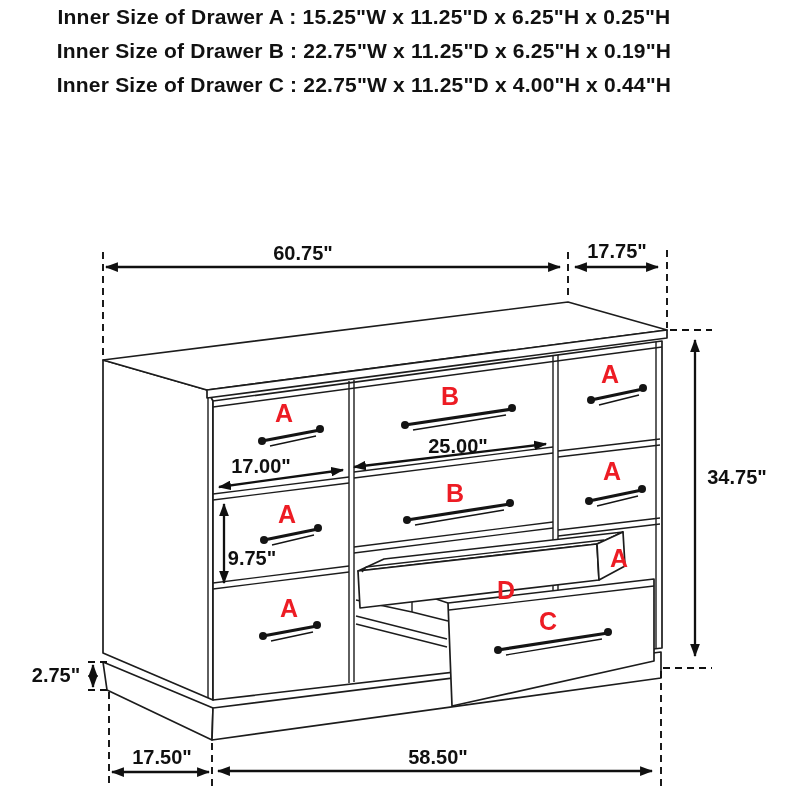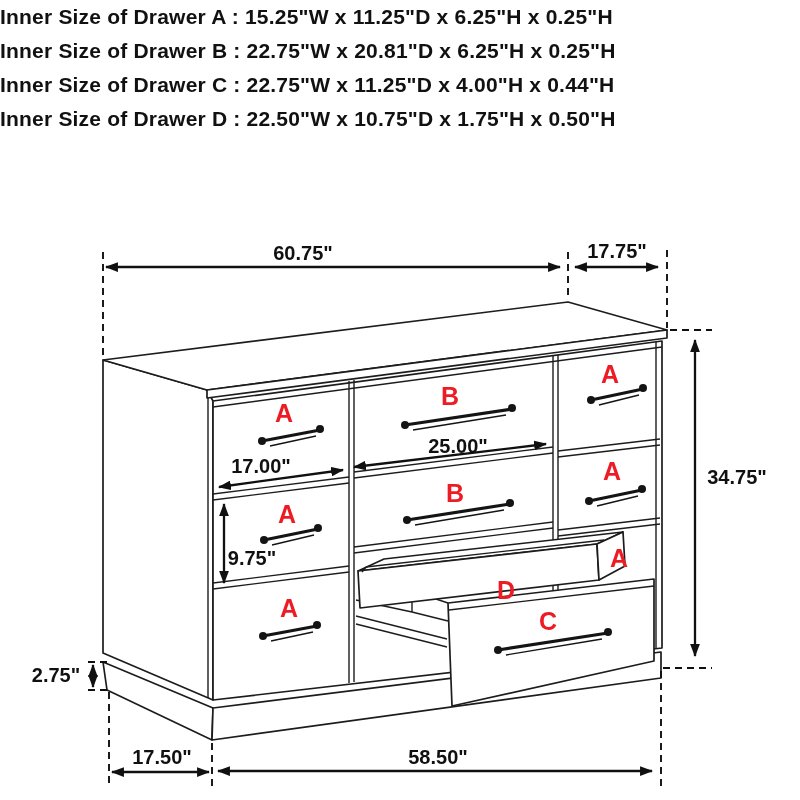--- a/index.html
+++ b/index.html
@@ -1,18 +1,18 @@
 <!DOCTYPE html>
 <html><head>
 <meta charset="utf-8">
 <style>
   html,body{margin:0;padding:0;background:#ffffff;}
   #stage{position:relative;width:800px;height:800px;background:#fff;overflow:hidden;
          font-family:"Liberation Sans",sans-serif;}
-  #header{position:absolute;top:0;left:0;width:728px;}
+  #header{position:absolute;top:0;left:0;width:728px;text-align:center;}
   #header p{margin:0;padding:0;font-size:21px;line-height:34px;font-weight:bold;color:#111;
             letter-spacing:0.2px;}
   svg{position:absolute;top:0;left:0;}
   .struct{fill:#ffffff;stroke:#1c1c1c;stroke-width:1.7;stroke-linejoin:round;}
   .thin{fill:none;stroke:#1c1c1c;stroke-width:1.4;}
   .dim{stroke:#101010;stroke-width:2.3;fill:none;}
   .dash{stroke:#101010;stroke-width:1.9;fill:none;stroke-dasharray:7 5;}
   .dimtext{font-family:"Liberation Sans",sans-serif;font-weight:bold;font-size:20px;fill:#101010;
            text-anchor:middle;}
   .red{font-family:"Liberation Sans",sans-serif;font-weight:bold;font-size:25px;fill:#ed1c24;
@@ -21,23 +21,22 @@
   .hu{stroke:#141414;stroke-width:1.3;fill:none;}
   .hc{fill:#141414;stroke:none;}
 </style>
 </head>
 <body>
 
 <div id="stage">
 
   <div id="header">
     <p>Inner Size of Drawer A : 15.25"W x 11.25"D x 6.25"H x 0.25"H</p>
-    <p>Inner Size of Drawer B : 22.75"W x 20.81"D x 6.25"H x 0.25"H</p>
+    <p>Inner Size of Drawer B : 22.75"W x 11.25"D x 6.25"H x 0.19"H</p>
     <p>Inner Size of Drawer C : 22.75"W x 11.25"D x 4.00"H x 0.44"H</p>
-    <p>Inner Size of Drawer  D : 22.50"W x 10.75"D x 1.75"H x 0.50"H</p>
   </div>
 
   <svg width="800" height="800" viewBox="0 0 800 800">
     <defs>
       <marker id="mE" viewBox="0 0 12 9" markerWidth="13" markerHeight="10" refX="11" refY="4.5" orient="auto" markerUnits="userSpaceOnUse">
         <path d="M0,0 L12,4.5 L0,9 Z" fill="#101010"></path>
       </marker>
       <marker id="mS" viewBox="0 0 12 9" markerWidth="13" markerHeight="10" refX="11" refY="4.5" orient="auto-start-reverse" markerUnits="userSpaceOnUse">
         <path d="M0,0 L12,4.5 L0,9 Z" fill="#101010"></path>
       </marker>

